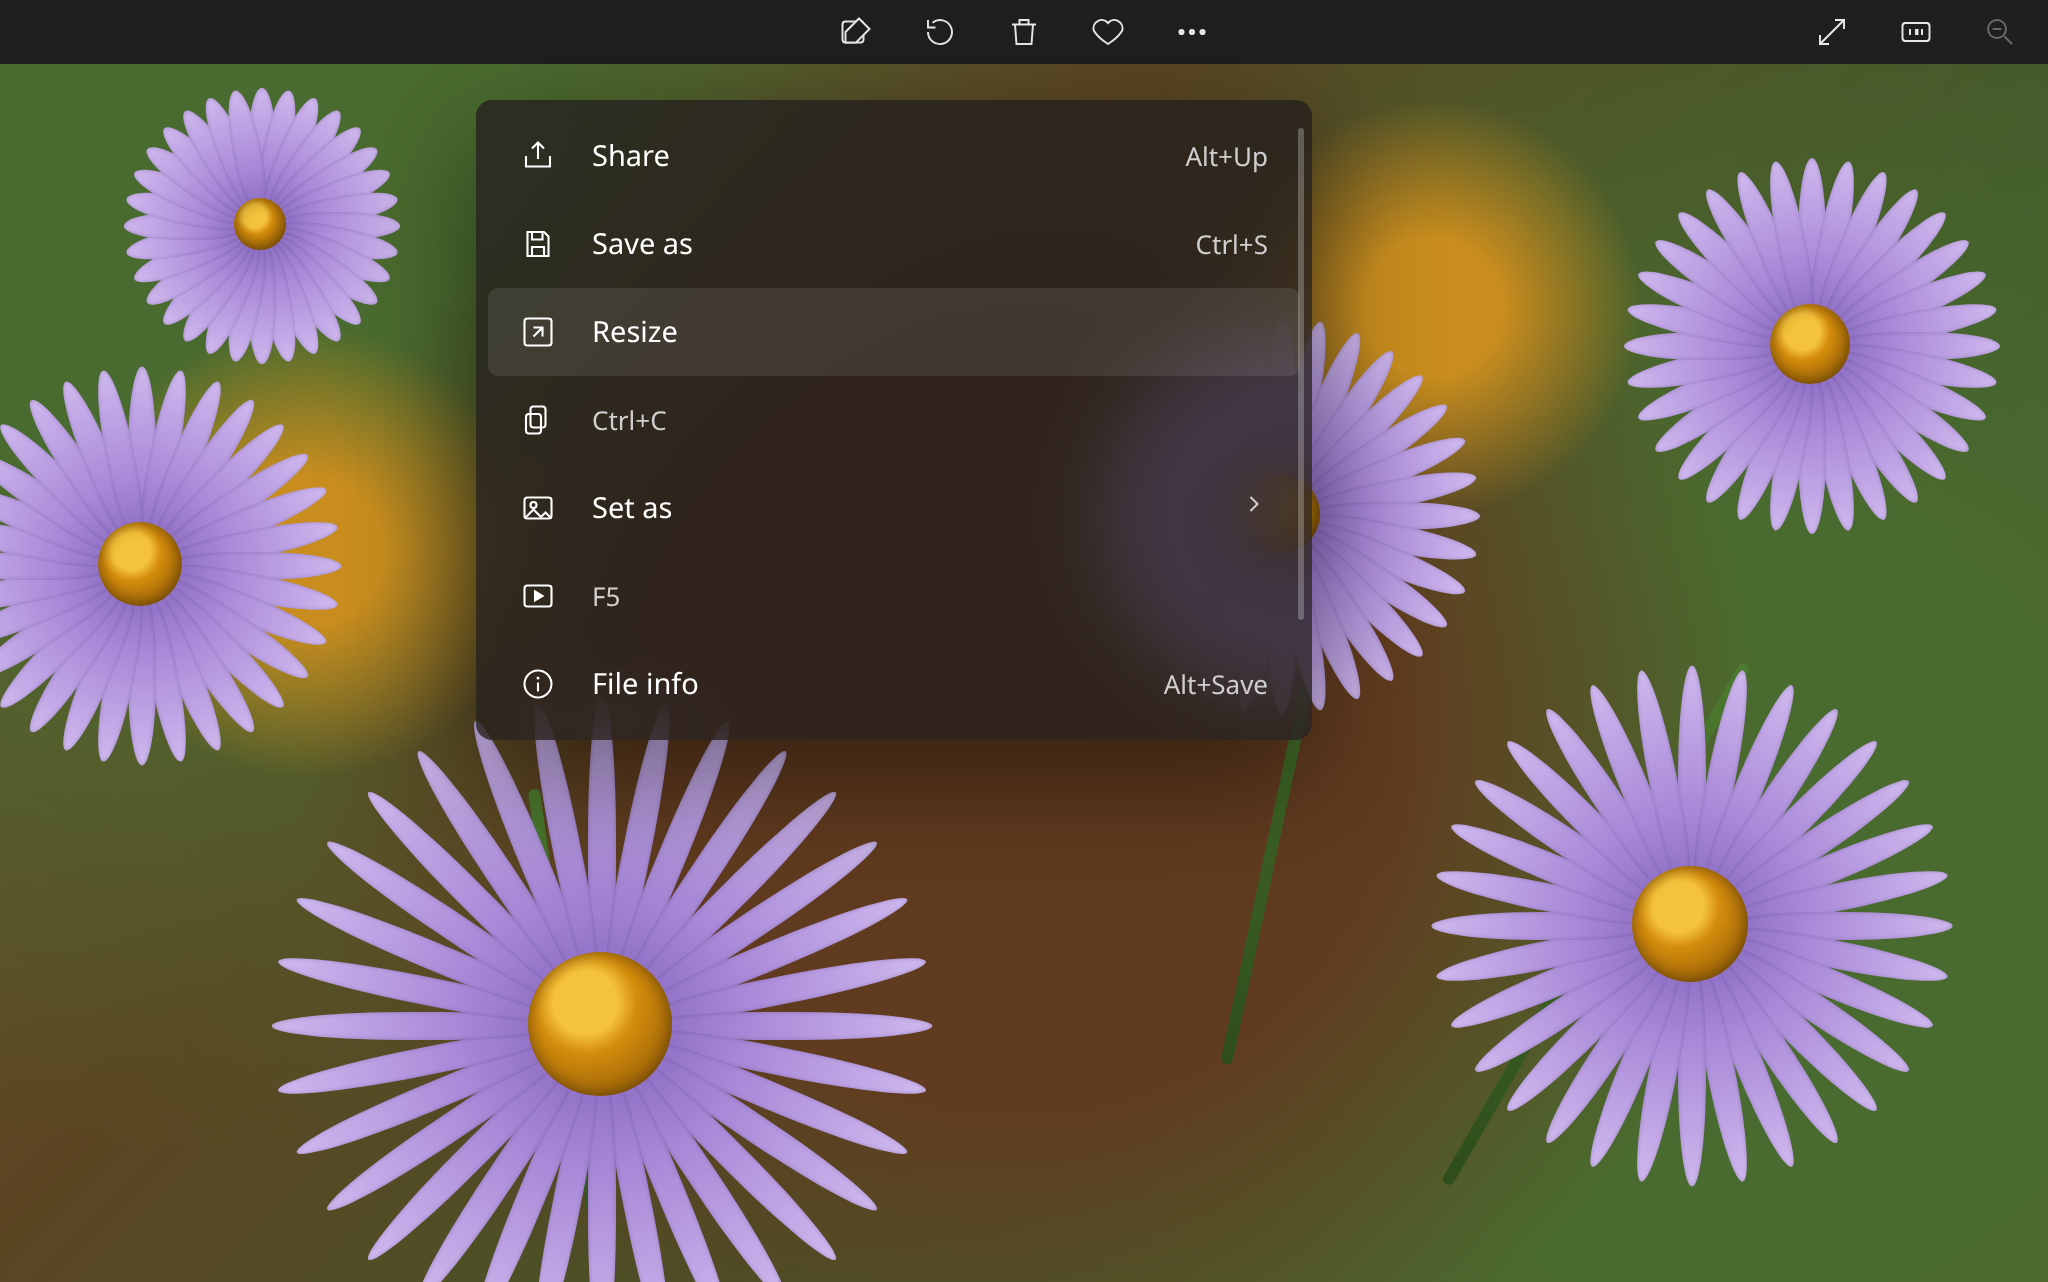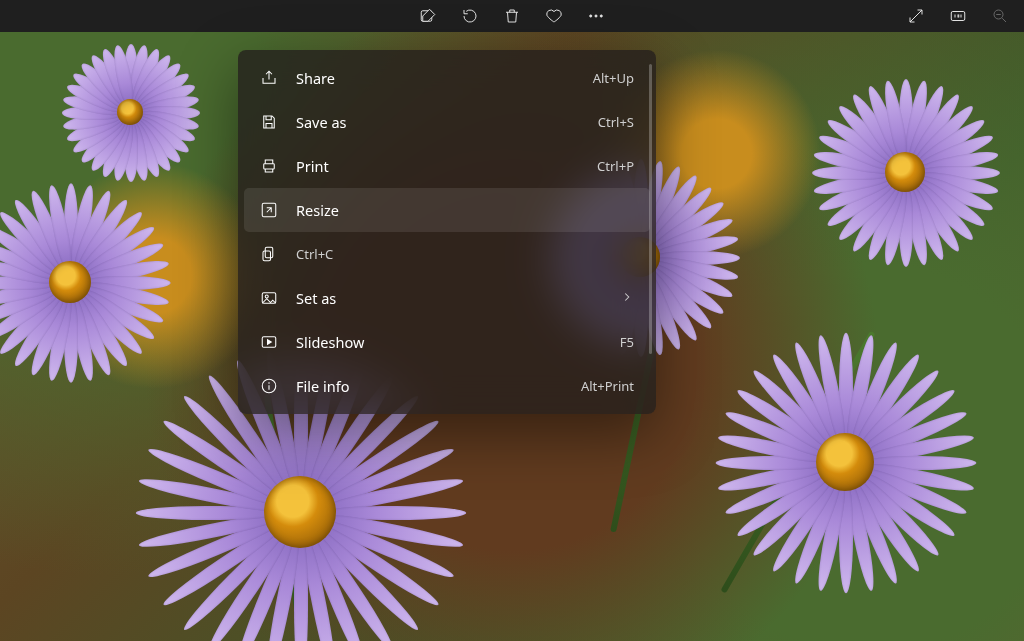--- a/index.html
+++ b/index.html
@@ -369,30 +369,20 @@
     <div class="mi">
       <span class="micon">
         <svg viewBox="0 0 24 24">
           <path d="M5 4h11l3 3v13H5z"></path>
           <path d="M8 4v5h7V4M8 20v-6h8v6"></path>
         </svg>
       </span>
       <span class="mlabel">Save as</span>
       <span class="mshort">Ctrl+S</span>
     </div>
-    <div class="mi">
-      <span class="micon">
-        <svg viewBox="0 0 24 24">
-          <rect x="5" y="9" width="14" height="7" rx="1"></rect>
-          <path d="M7 9V4h10v5M7 16v4h10v-4"></path>
-        </svg>
-      </span>
-      <span class="mlabel">Print</span>
-      <span class="mshort">Ctrl+P</span>
-    </div>
     <div class="mi hover">
       <span class="micon">
         <svg viewBox="0 0 24 24">
           <rect x="3" y="3" width="18" height="18" rx="2"></rect>
           <path d="M9 15l6-6M9 9h6v6"></path>
         </svg>
       </span>
       <span class="mlabel">Resize</span>
     </div>
     <div class="mi">
@@ -417,27 +407,26 @@
           <polyline points="9 6 15 12 9 18"></polyline>
         </svg></span>
     </div>
     <div class="mi">
       <span class="micon">
         <svg viewBox="0 0 24 24">
           <rect x="3" y="5" width="18" height="14" rx="2"></rect>
           <path d="M10 9l5 3-5 3z" fill="#fff"></path>
         </svg>
       </span>
-      <span class="mlabel">Slideshow</span>
       <span class="mshort">F5</span>
     </div>
     <div class="mi">
       <span class="micon">
         <svg viewBox="0 0 24 24">
           <circle cx="12" cy="12" r="9"></circle>
           <line x1="12" y1="11" x2="12" y2="17"></line>
           <circle cx="12" cy="8" r="1" fill="#fff" stroke="none"></circle>
         </svg>
       </span>
       <span class="mlabel">File info</span>
-      <span class="mshort">Alt+Print</span>
+      <span class="mshort">Alt+Save</span>
     </div>
   </div>
 
 </body></html>

